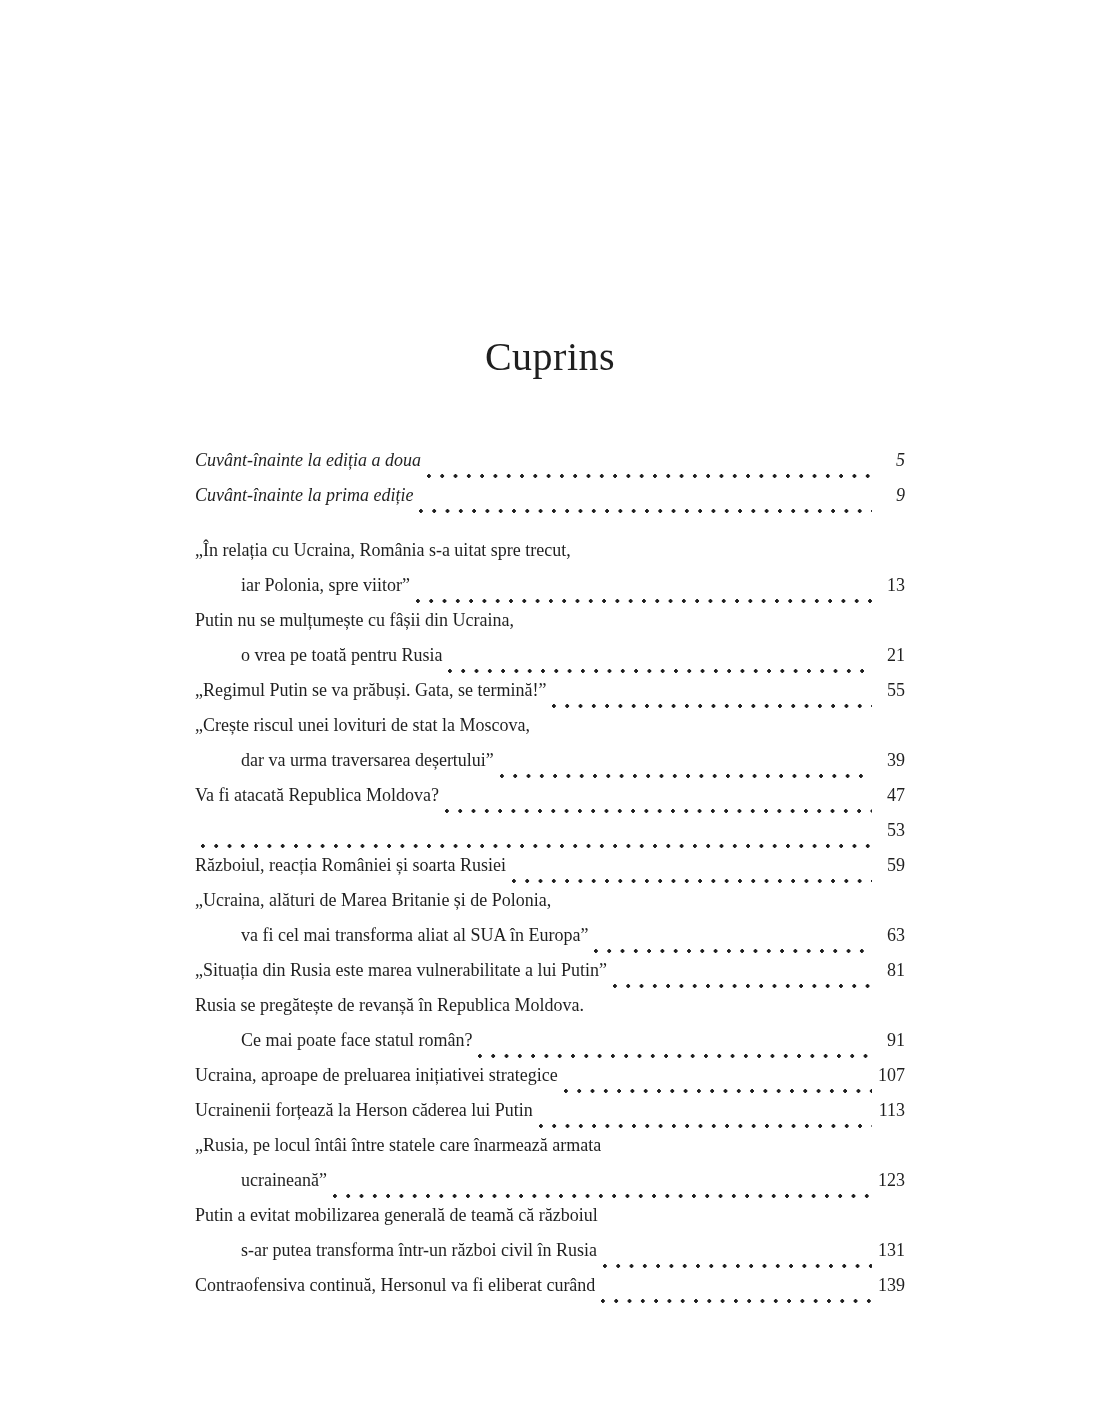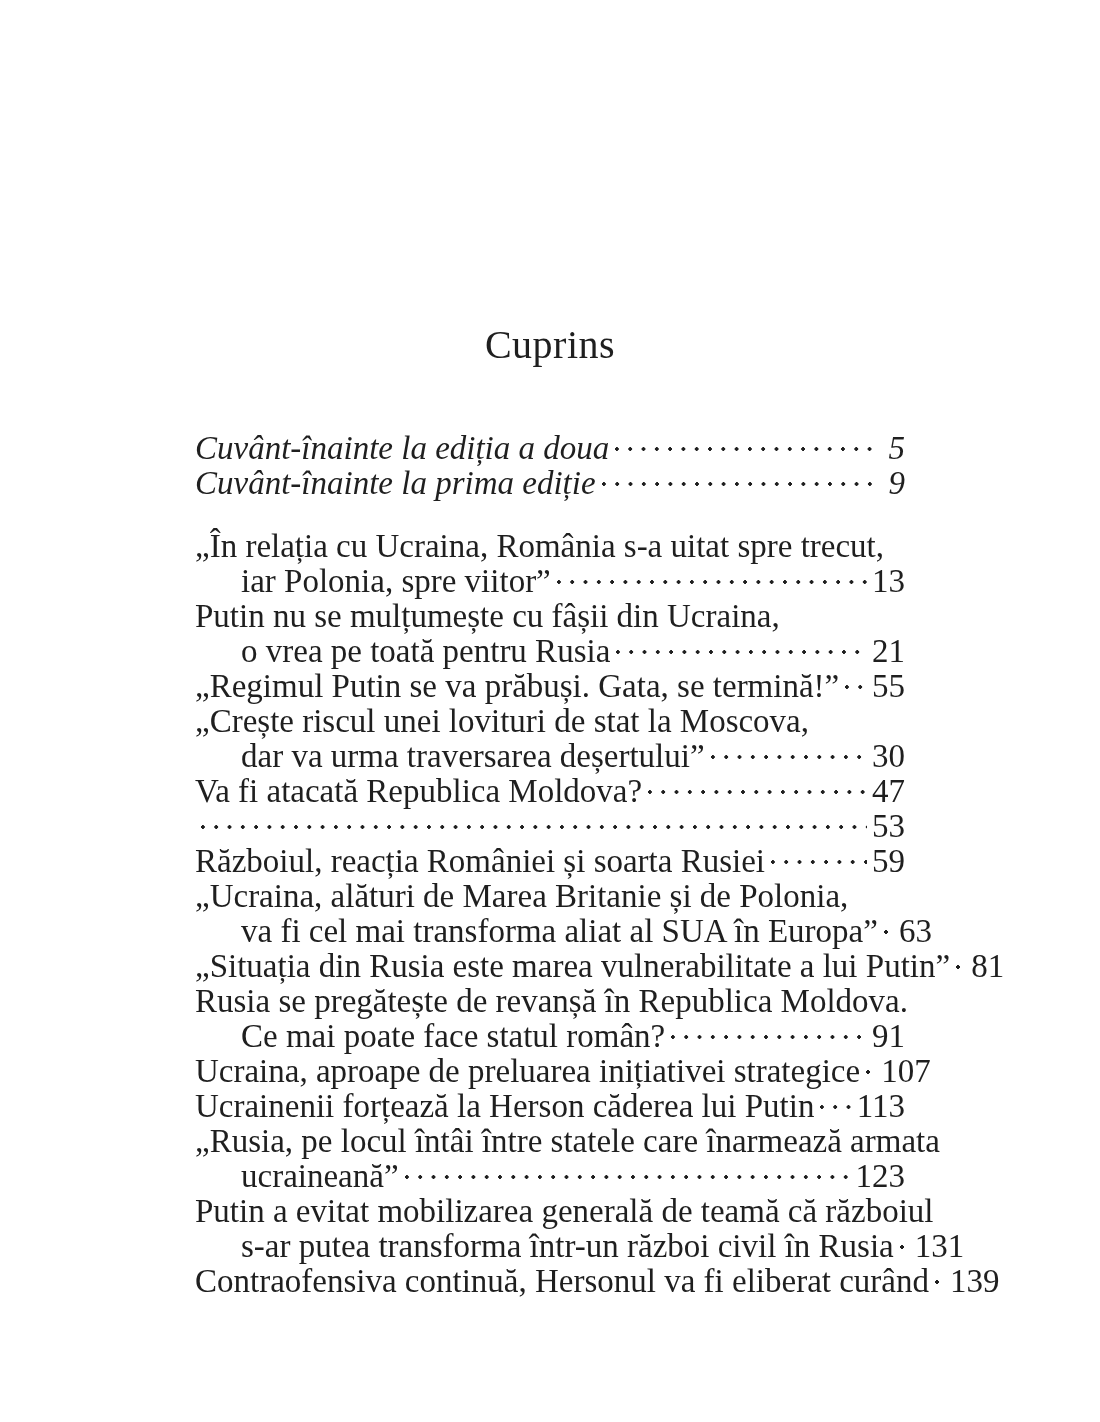--- a/index.html
+++ b/index.html
@@ -16,33 +16,33 @@
     position: absolute;
     left: 195px;
     top: 317px;
     width: 710px;
   }
   .book-title {
     font-size: 40px;
     font-weight: 400;
     line-height: 48px;
     text-align: center;
-    margin: 4px;
+    margin: 16px;
     letter-spacing: 0.5px;
   }
   .toc {
     margin-top: 62px;
   }
   .toc-entry { margin: 0; }
   .toc-entry.italic { font-style: italic; }
-  .toc-entry.gap-after { margin-bottom: 28px; }
+  .toc-entry.gap-after { margin-bottom: 20px; }
   .toc-line {
     display: flex;
-    align-items: center;
-    font-size: 33px;
+    align-items: flex-end;
+    font-size: 18px;
     line-height: 35px;
     white-space: nowrap;
   }
   .toc-line.cont { padding-left: 46px; }
   .toc-text { flex: 0 0 auto; }
   .leader {
     flex: 1 1 auto;
     display: inline-block;
     height: 4px;
     min-width: 10px;
@@ -117,21 +117,21 @@
 </div>
       </div>
       <div class="toc-entry">
         <div class="toc-line">
     <span class="toc-text">„Crește riscul unei lovituri de stat la Moscova,</span>
   </div>
         <div class="toc-line cont">
     <span class="toc-text">dar va urma traversarea deșertului”</span>
 
   <span class="leader"></span>
-  <span class="pagenum">30</span>
+  <span class="pagenum">39</span>
 </div>
       </div>
       <div class="toc-entry">
         <div class="toc-line">
     <span class="toc-text">Va fi atacată Republica Moldova?</span>
 
   <span class="leader"></span>
   <span class="pagenum">47</span>
 </div>
       </div>

